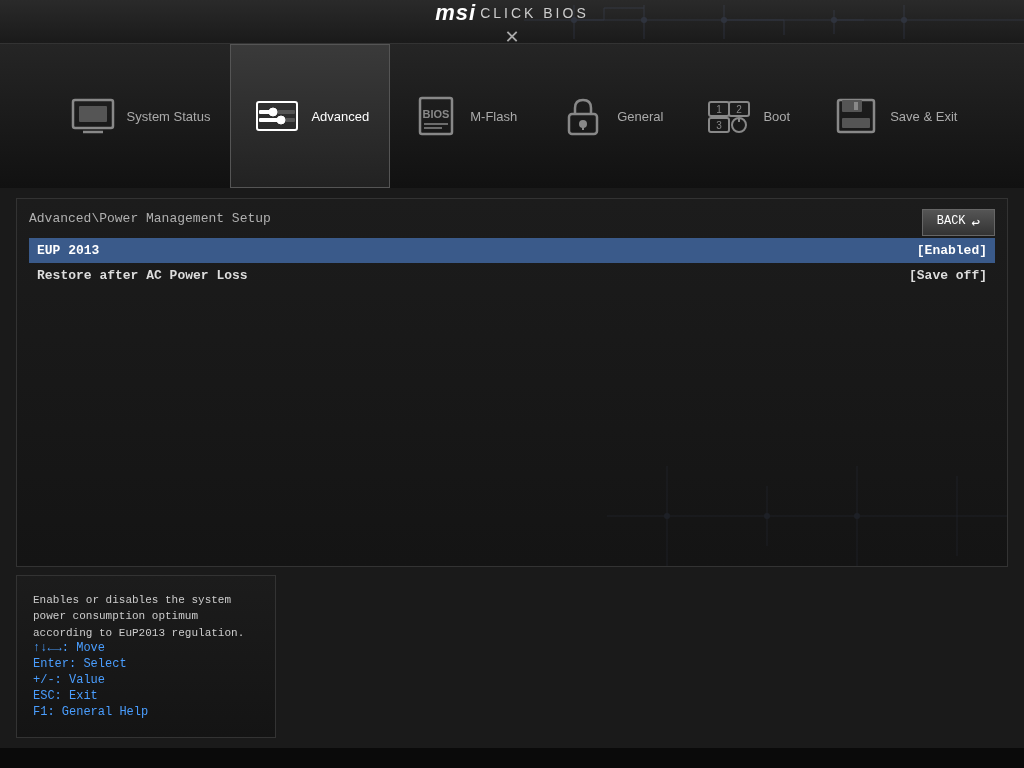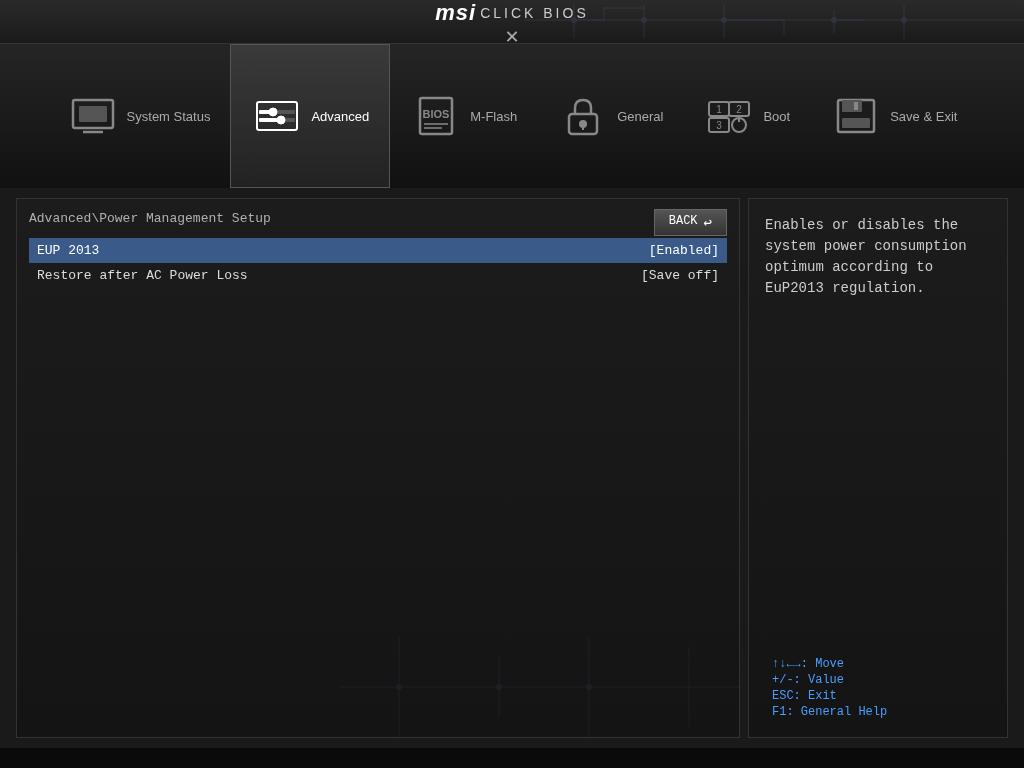--- a/index.html
+++ b/index.html
@@ -105,20 +105,21 @@
       justify-content: center;
     }
 
     
     .main-content {
       width: 100%;
       height: calc(768px - 44px - 144px - 20px);
       padding: 10px 16px;
       display: flex;
       gap: 8px;
+      flex-direction: column;
     }
 
     .left-panel {
       flex: 1;
       background: linear-gradient(180deg, #1c1c1c 0%, #141414 100%);
       border: 1px solid #333;
       padding: 12px;
       position: relative;
     }
 
@@ -157,20 +158,21 @@
       gap: 6px;
     }
 
     .back-arrow {
       font-size: 14px;
     }
 
     
     .settings-list {
       margin-top: 8px;
+      font-weight: bold;
     }
 
     .setting-row {
       display: flex;
       align-items: center;
       padding: 5px 8px;
       font-size: 13px;
       font-family: 'Courier New', Courier, monospace;
       cursor: pointer;
       color: #ddd;
@@ -186,29 +188,28 @@
       color: inherit;
     }
 
     .setting-value {
       color: inherit;
     }
 
     
     .description-text {
       color: #ccc;
-      font-size: 14px;
+      font-size: 11px;
       font-family: 'Courier New', Courier, monospace;
       line-height: 1.5;
     }
 
     
     .shortcuts {
       margin-top: auto;
-      margin-left: 7px;
     }
 
     .shortcut-line {
       font-size: 12px;
       font-family: 'Courier New', Courier, monospace;
       margin-bottom: 2px;
     }
 
     .shortcut-key {
       color: #4a9eff;
@@ -402,20 +403,24 @@
 
   <div class="right-panel">
     <div class="description-text">Enables or disables the system power consumption optimum according to EuP2013 regulation.</div>
 
     <div class="shortcuts">
       <div class="shortcut-line">
         <span class="shortcut-key">↑↓←→: </span>
         <span class="shortcut-label">Move</span>
       </div>
       <div class="shortcut-line">
+        <span class="shortcut-key">Enter: </span>
+        <span class="shortcut-label">Select</span>
+      </div>
+      <div class="shortcut-line">
         <span class="shortcut-key">+/-: </span>
         <span class="shortcut-label">Value</span>
       </div>
       <div class="shortcut-line">
         <span class="shortcut-key">ESC: </span>
         <span class="shortcut-label">Exit</span>
       </div>
       <div class="shortcut-line">
         <span class="shortcut-key">F1: </span>
         <span class="shortcut-label">General Help</span>

